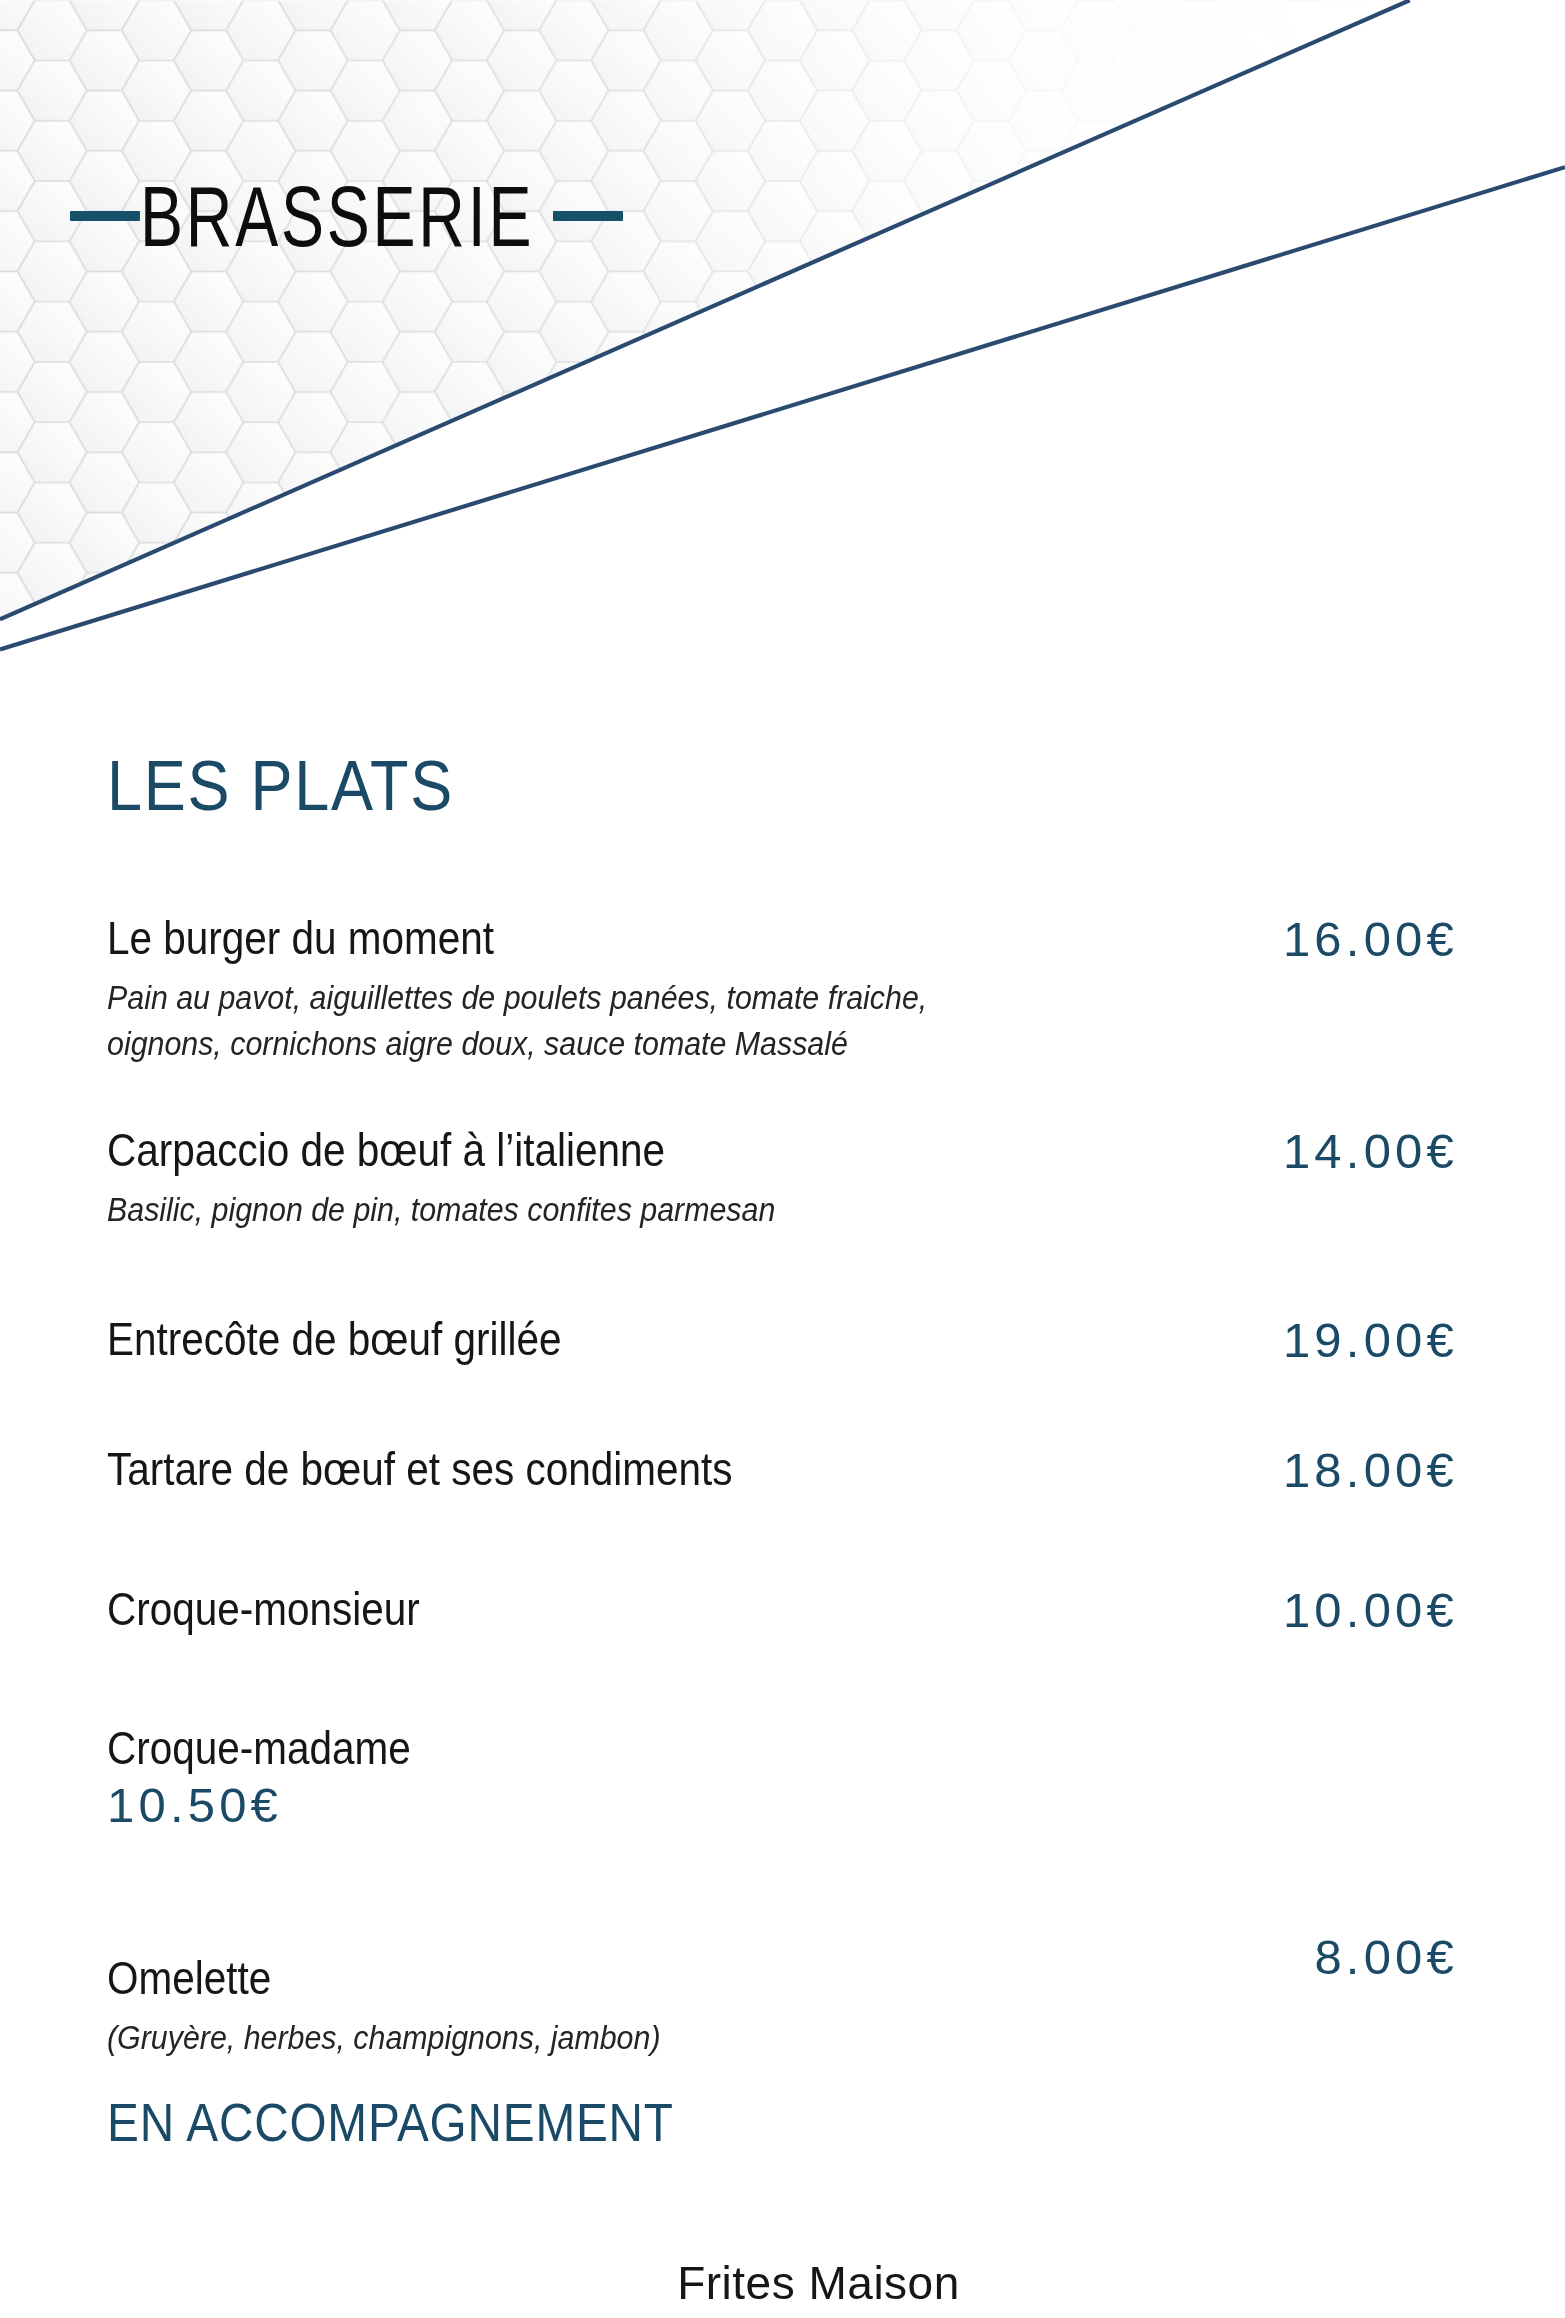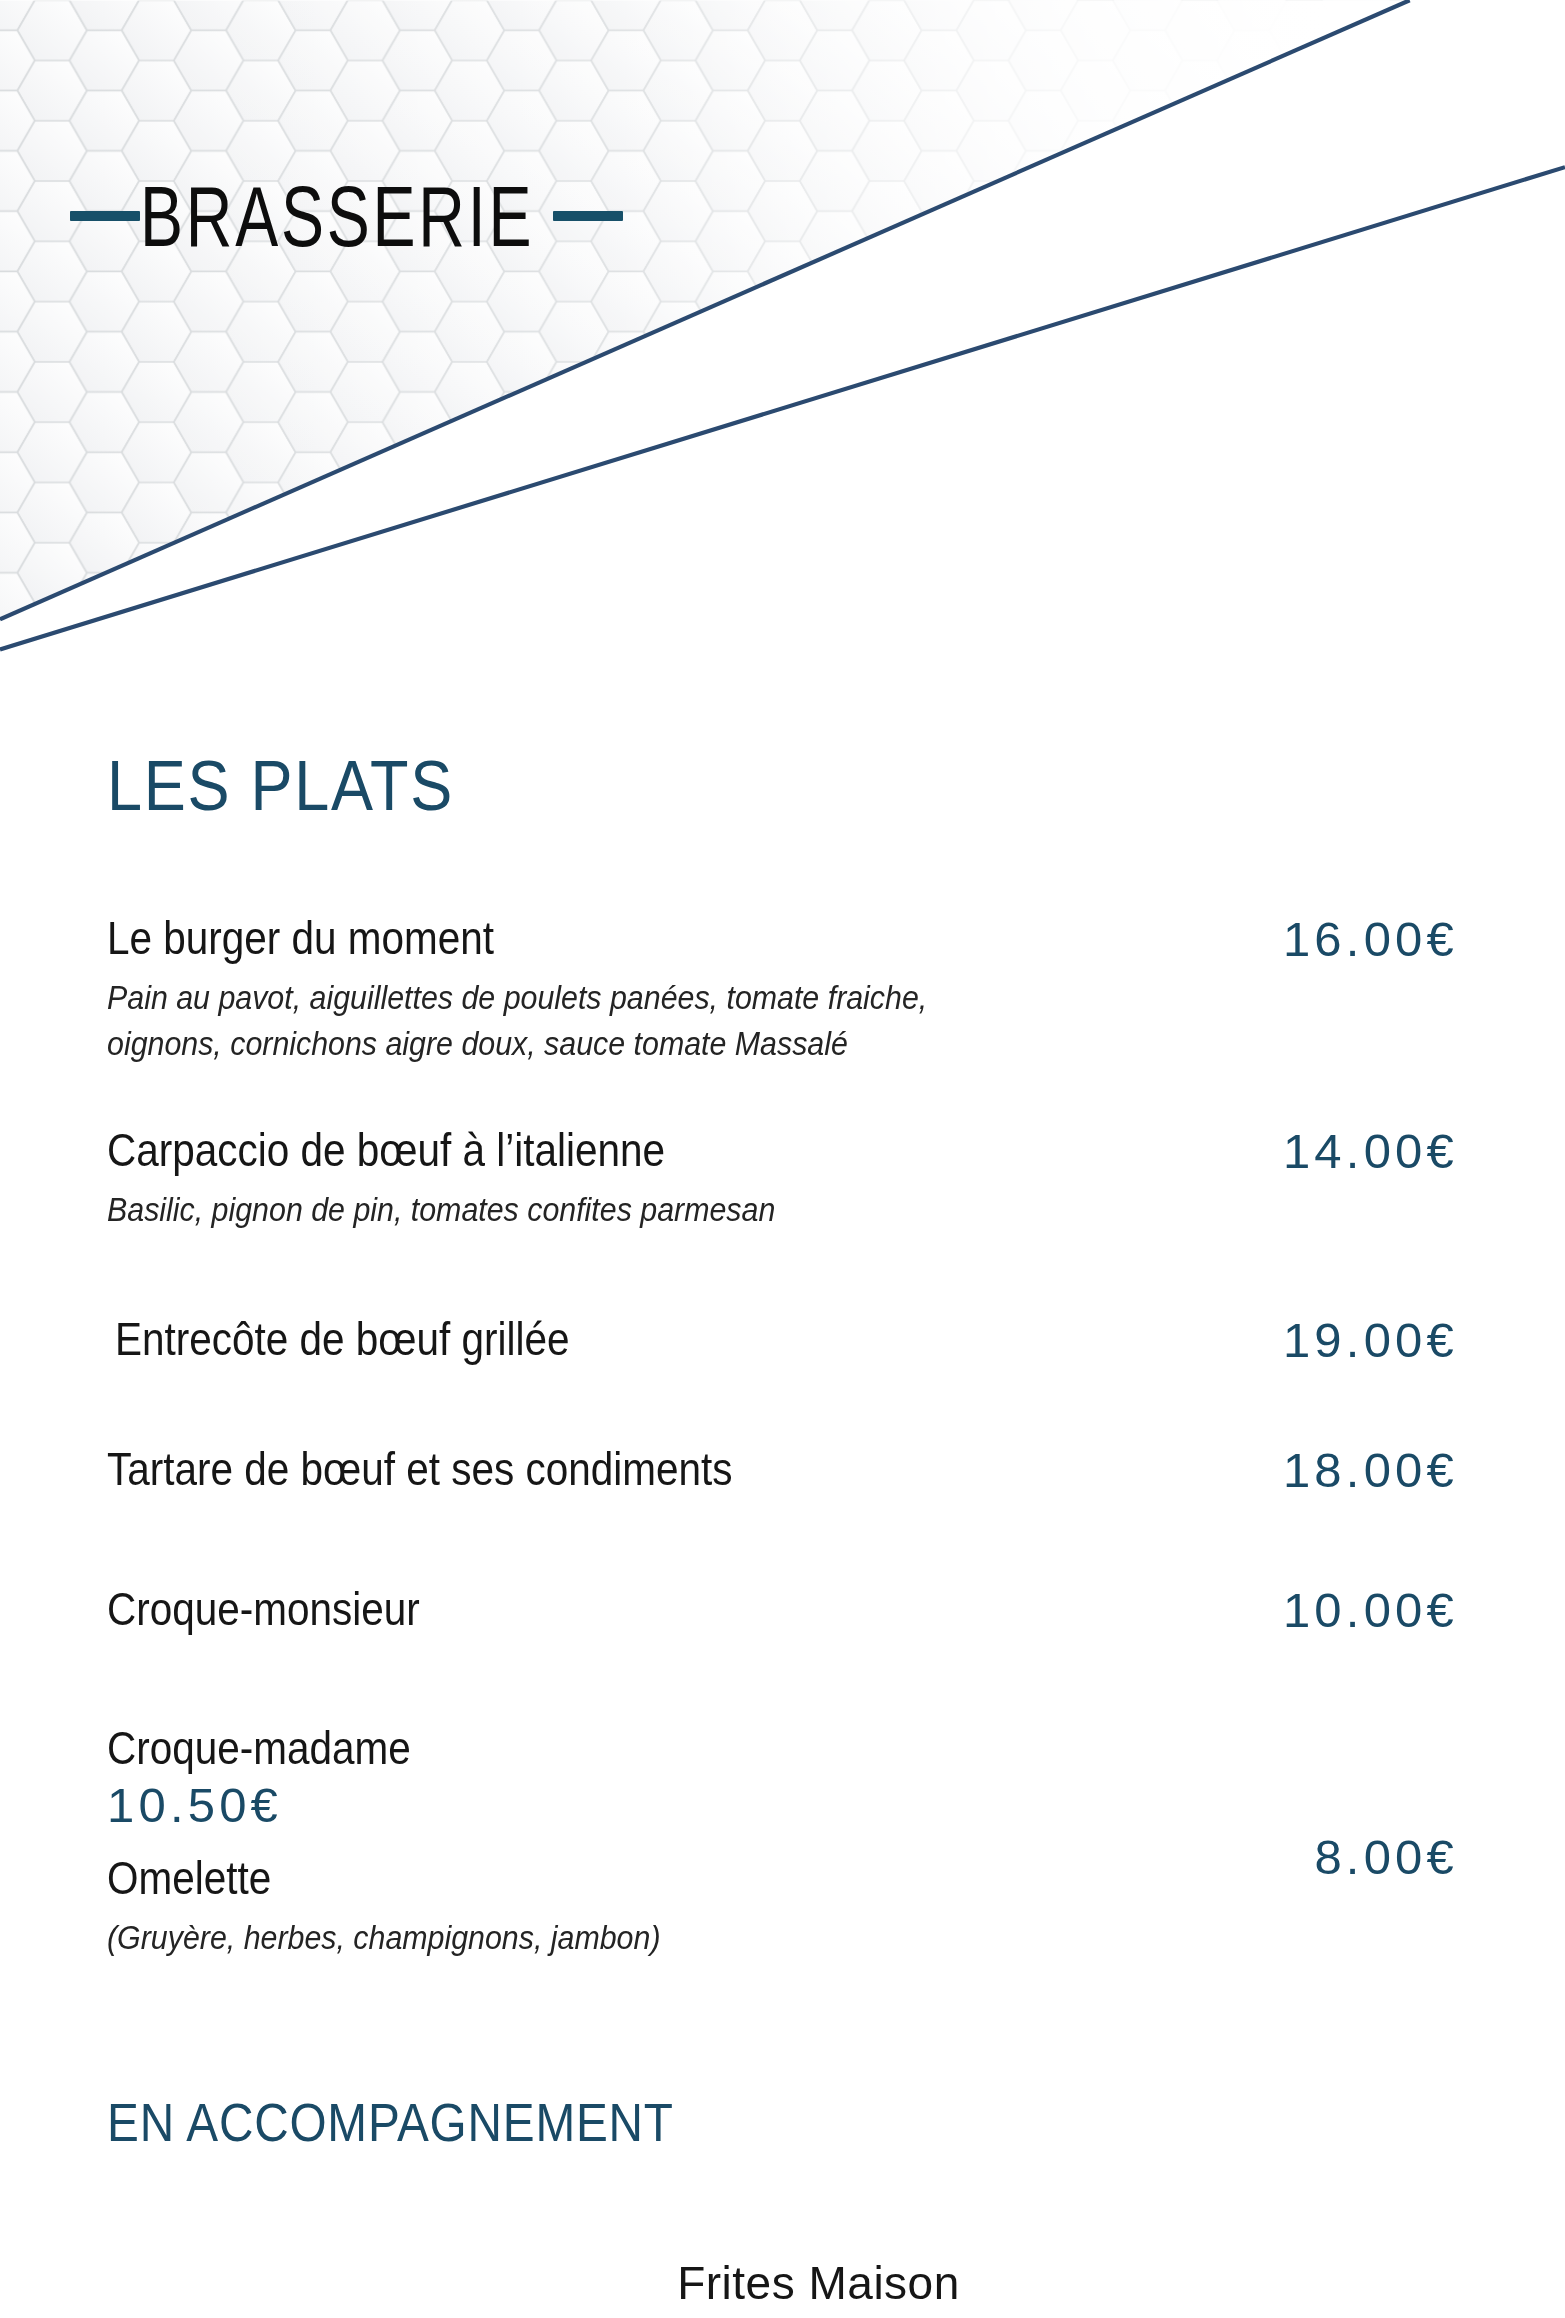--- a/index.html
+++ b/index.html
@@ -112,21 +112,21 @@
   <div class="menu-row" style="top:1122px;">
     <div class="dish-block">
       <span class="dish-name">Carpaccio de bœuf à l’italienne</span>
       <div class="dish-desc">
         <div>Basilic, pignon de pin, tomates confites parmesan</div>
       </div>
     </div>
     <span class="dish-price">14.00€</span>
   </div>
 
-  <div class="menu-row" style="top:1311px;margin-left:8px;">
+  <div class="menu-row" style="top:1311px;">
     <div class="dish-block">
       <span class="dish-name">Entrecôte de bœuf grillée</span>
     </div>
     <span class="dish-price">19.00€</span>
   </div>
 
   <div class="menu-row" style="top:1441px;">
     <div class="dish-block">
       <span class="dish-name">Tartare de bœuf et ses condiments</span>
     </div>
@@ -140,21 +140,21 @@
     <span class="dish-price">10.00€</span>
   </div>
 
   <div class="menu-row" style="top:1720px;flex-direction:column;">
     <div class="dish-block">
       <span class="dish-name">Croque-madame</span>
     </div>
     <span class="dish-price">10.50€</span>
   </div>
 
-  <div class="menu-row" style="top:1828px;gap:23px;">
+  <div class="menu-row" style="top:1928px;gap:23px;">
     <div class="dish-block">
       <span class="dish-name name-lowered">Omelette</span>
       <div class="dish-desc">
         <div>(Gruyère, herbes, champignons, jambon)</div>
       </div>
     </div>
     <span class="dish-price">8.00€</span>
   </div>
 
   <div id="heading-accomp" class="section-heading">EN ACCOMPAGNEMENT</div>

